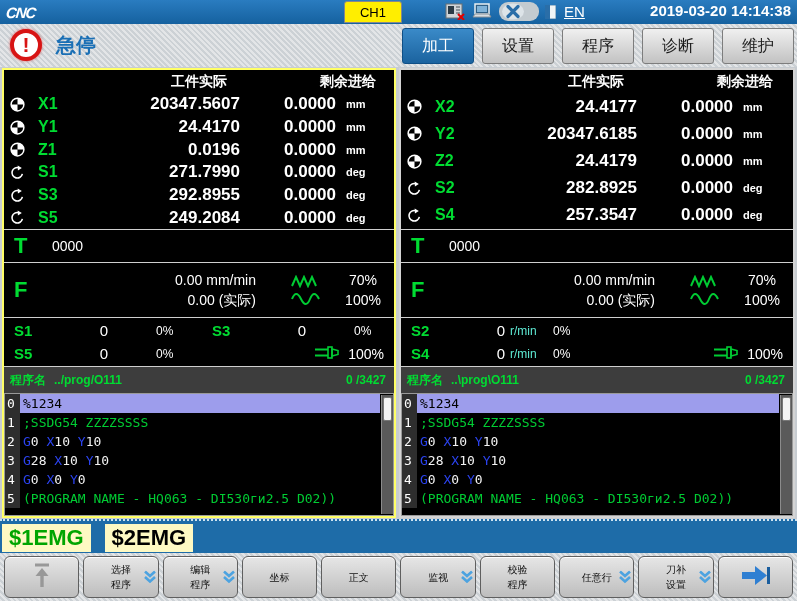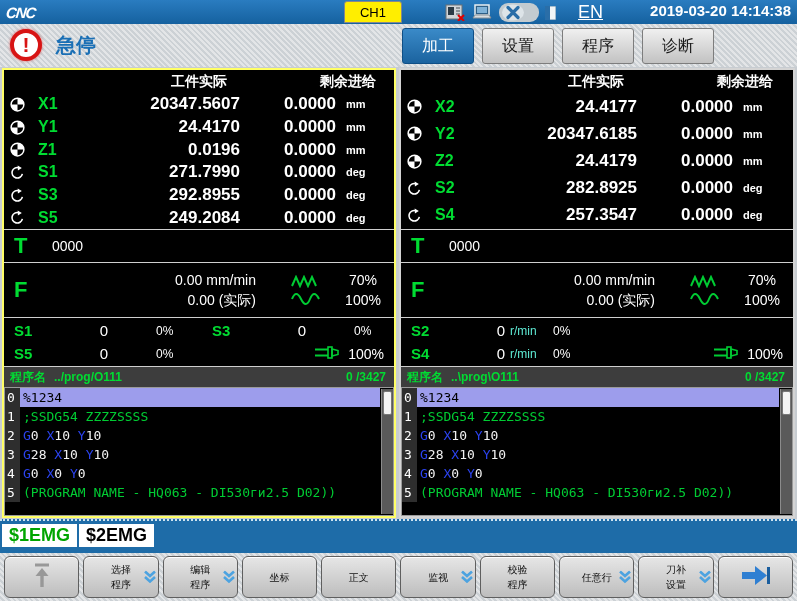--- a/index.html
+++ b/index.html
@@ -8,21 +8,21 @@
 
   
   .topbar { position:absolute; top:0; left:0; width:797px; height:24px;
             background:linear-gradient(#2a7cc0,#15619f); display:flex; align-items:center; }
   .brand { color:#fff; font-weight:900; font-style:italic; font-size:15px;
            letter-spacing:-1px; transform:skewX(-6deg); margin-left:6px; }
   .ch-tab { position:absolute; left:344px; top:1px; width:58px; height:22px;
             background:#ffee00; border:1px solid #888; border-radius:3px 3px 0 0;
             color:#000; font-size:13px; text-align:center; line-height:21px; }
   .tb-icons { position:absolute; left:445px; top:2px; display:flex; align-items:center; gap:6px; }
-  .tb-lang { color:#fff; font-size:18px; margin-left:16px;text-decoration:underline; }
+  .tb-lang { color:#fff; font-size:15px; margin-left:2px;text-decoration:underline; }
   .tb-date { position:absolute; right:6px; top:2px; color:#fff; font-weight:700; font-size:15px; }
 
   
   .hatch { background:repeating-linear-gradient(45deg,#e3e5e7 0 2px,#ccd1d5 2px 4px); }
 
   
   .row2 { position:absolute; top:24px; left:0; width:797px; height:43px; }
   .estop { position:absolute; left:10px; top:5px; display:flex; align-items:center; gap:14px; }
   .estop-icon { width:32px; height:32px; border-radius:50%; border:4px solid #d81414;
                 background:#fff; color:#d81414; font-weight:900; font-size:21px;
@@ -70,21 +70,21 @@
                flex-direction:column; justify-content:center; gap:2px; }
   .s-row { display:flex; align-items:center; height:21px; }
   .sp-name { color:#00dc32; font-weight:700; font-size:15px; padding-left:10px; width:46px; }
   .sp-val { color:#fff; font-size:15px; width:58px; text-align:right; }
   .sp-unit { color:#5eead4; font-size:12px; width:48px; padding-left:5px; }
   .sp-pct { color:#fff; font-size:12px; width:46px; }
   .sp-entry { display:flex; align-items:center; }
   .s-override { margin-left:auto; margin-right:10px; display:flex; align-items:center; gap:6px;
                 color:#fff; font-size:14px; }
 
-  .prog-name { height:21px; border-top:1px solid #cfcfcf; background:#3d3d3d;
+  .prog-name { height:27px; border-top:1px solid #cfcfcf; background:#3d3d3d;
                display:flex; align-items:center; font-size:12px; font-weight:700; color:#00dc32; }
   .pn-label { padding-left:6px; }
   .pn-path { padding-left:8px; }
   .pn-counter { margin-left:auto; padding-right:8px; }
 
   .prog-list { flex:1; position:relative; border:1px solid #9a9a9a; background:#000;
                font-family:"DejaVu Sans Mono", monospace; font-size:13px; overflow:hidden; }
   .pl-row { display:flex; height:19px; line-height:19px; padding-right:13px; }
   .pl-no { width:15px; flex:none; color:#fff; background:#2e2e2e; padding-left:2px; }
   .pl-text { flex:1; padding-left:3px; white-space:pre; }
@@ -92,22 +92,22 @@
   .seg-white { color:#f2f2f2; } .seg-green { color:#00cc33; }
   .seg-blue { color:#2b43f0; } .seg-sel { color:#000; }
   .pl-scroll { position:absolute; top:1px; bottom:1px; right:0; width:12px;
                background:#5a5a5a; border-left:1px solid #8c8c8c; }
   .pl-thumb { position:absolute; top:2px; left:1px; right:1px; height:24px;
               background:#f4f4f4; border:1px solid #777; border-radius:2px; }
 
   
   .alarmbar { position:absolute; top:519px; left:0; width:797px; height:34px;
               background:#1e6ca8; border-top:2px dotted #cfe3f0; }
-  .alarm-badge { display:inline-block; margin:3px 0 0 2px; padding:1px 7px;
-                 background:#ffffff; font-weight:700; font-size:18px; }
+  .alarm-badge { display:inline-block; margin:3px 12px 0 2px; padding:1px 7px;
+                 background:#fef9c3; font-weight:700; font-size:22px; }
 
   
   .toolbar { position:absolute; top:553px; left:0; width:797px; height:48px;
              display:flex; gap:4px; padding:3px 4px; }
   .tool-btn { flex:1; position:relative; border:1px solid #5f5f5f; border-radius:6px;
               background:linear-gradient(#e6e6e6,#bdbdbd); box-shadow:inset 0 1px 0 #fff;
               display:flex; flex-direction:column; align-items:center; justify-content:center;
               font-size:10px; color:#111; cursor:pointer; line-height:15px; }
   .tool-btn .chev { position:absolute; right:2px; top:50%; transform:translateY(-50%); line-height:0; }
 </style>
@@ -156,20 +156,21 @@
 <div class="row2 hatch">
   <div class="estop">
     <div class="estop-icon">!</div>
     <span class="estop-label">急停</span>
   </div>
   <div class="tabs">
       <div class="tab active">加工</div>
       <div class="tab">设置</div>
       <div class="tab">程序</div>
       <div class="tab">诊断</div>
+      <div class="tab">维护</div>
     </div>
 </div>
 
 <div class="main">
     <div class="panel active-ch">
       <div class="axes">
         <div class="axis-header">
           <span class="h-actual">工件实际</span>
           <span class="h-remain">剩余进给</span>
         </div>

